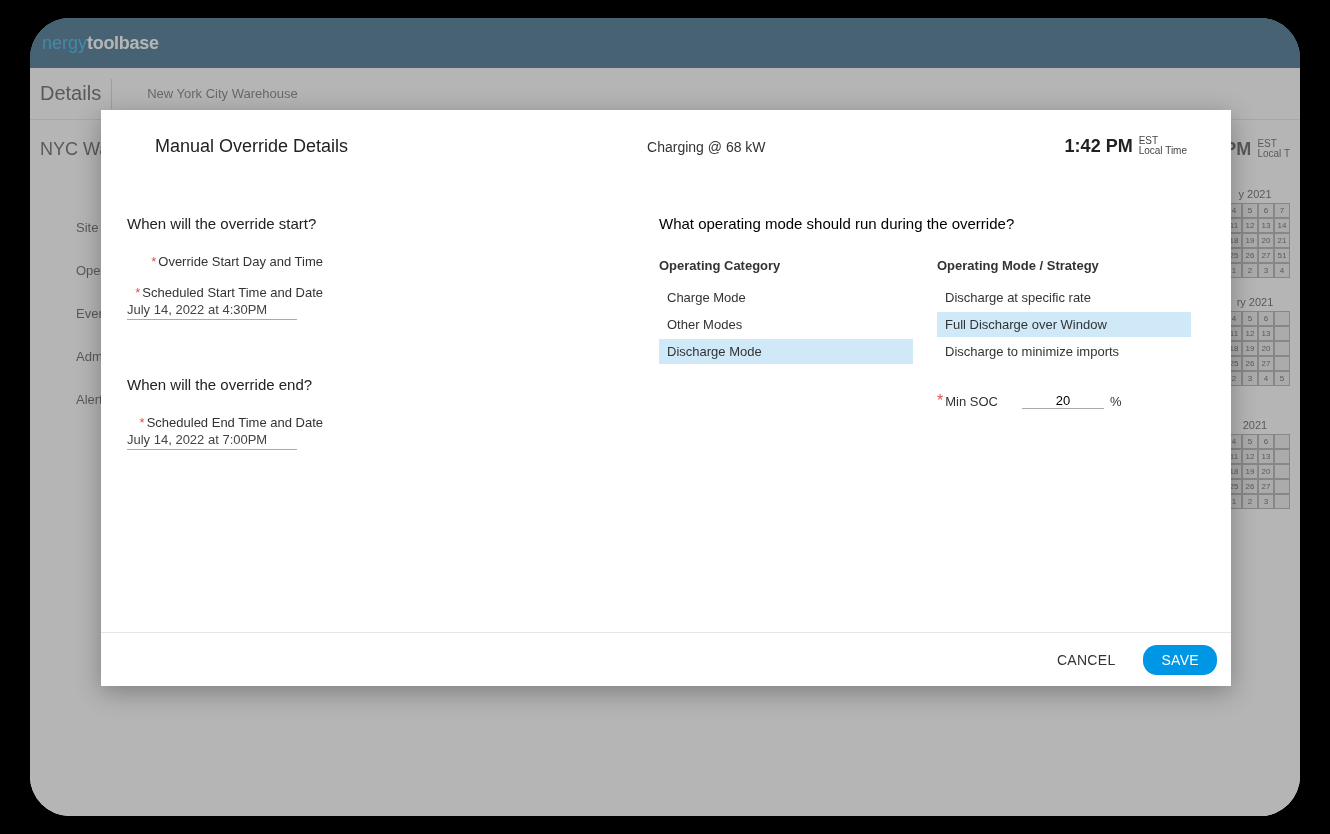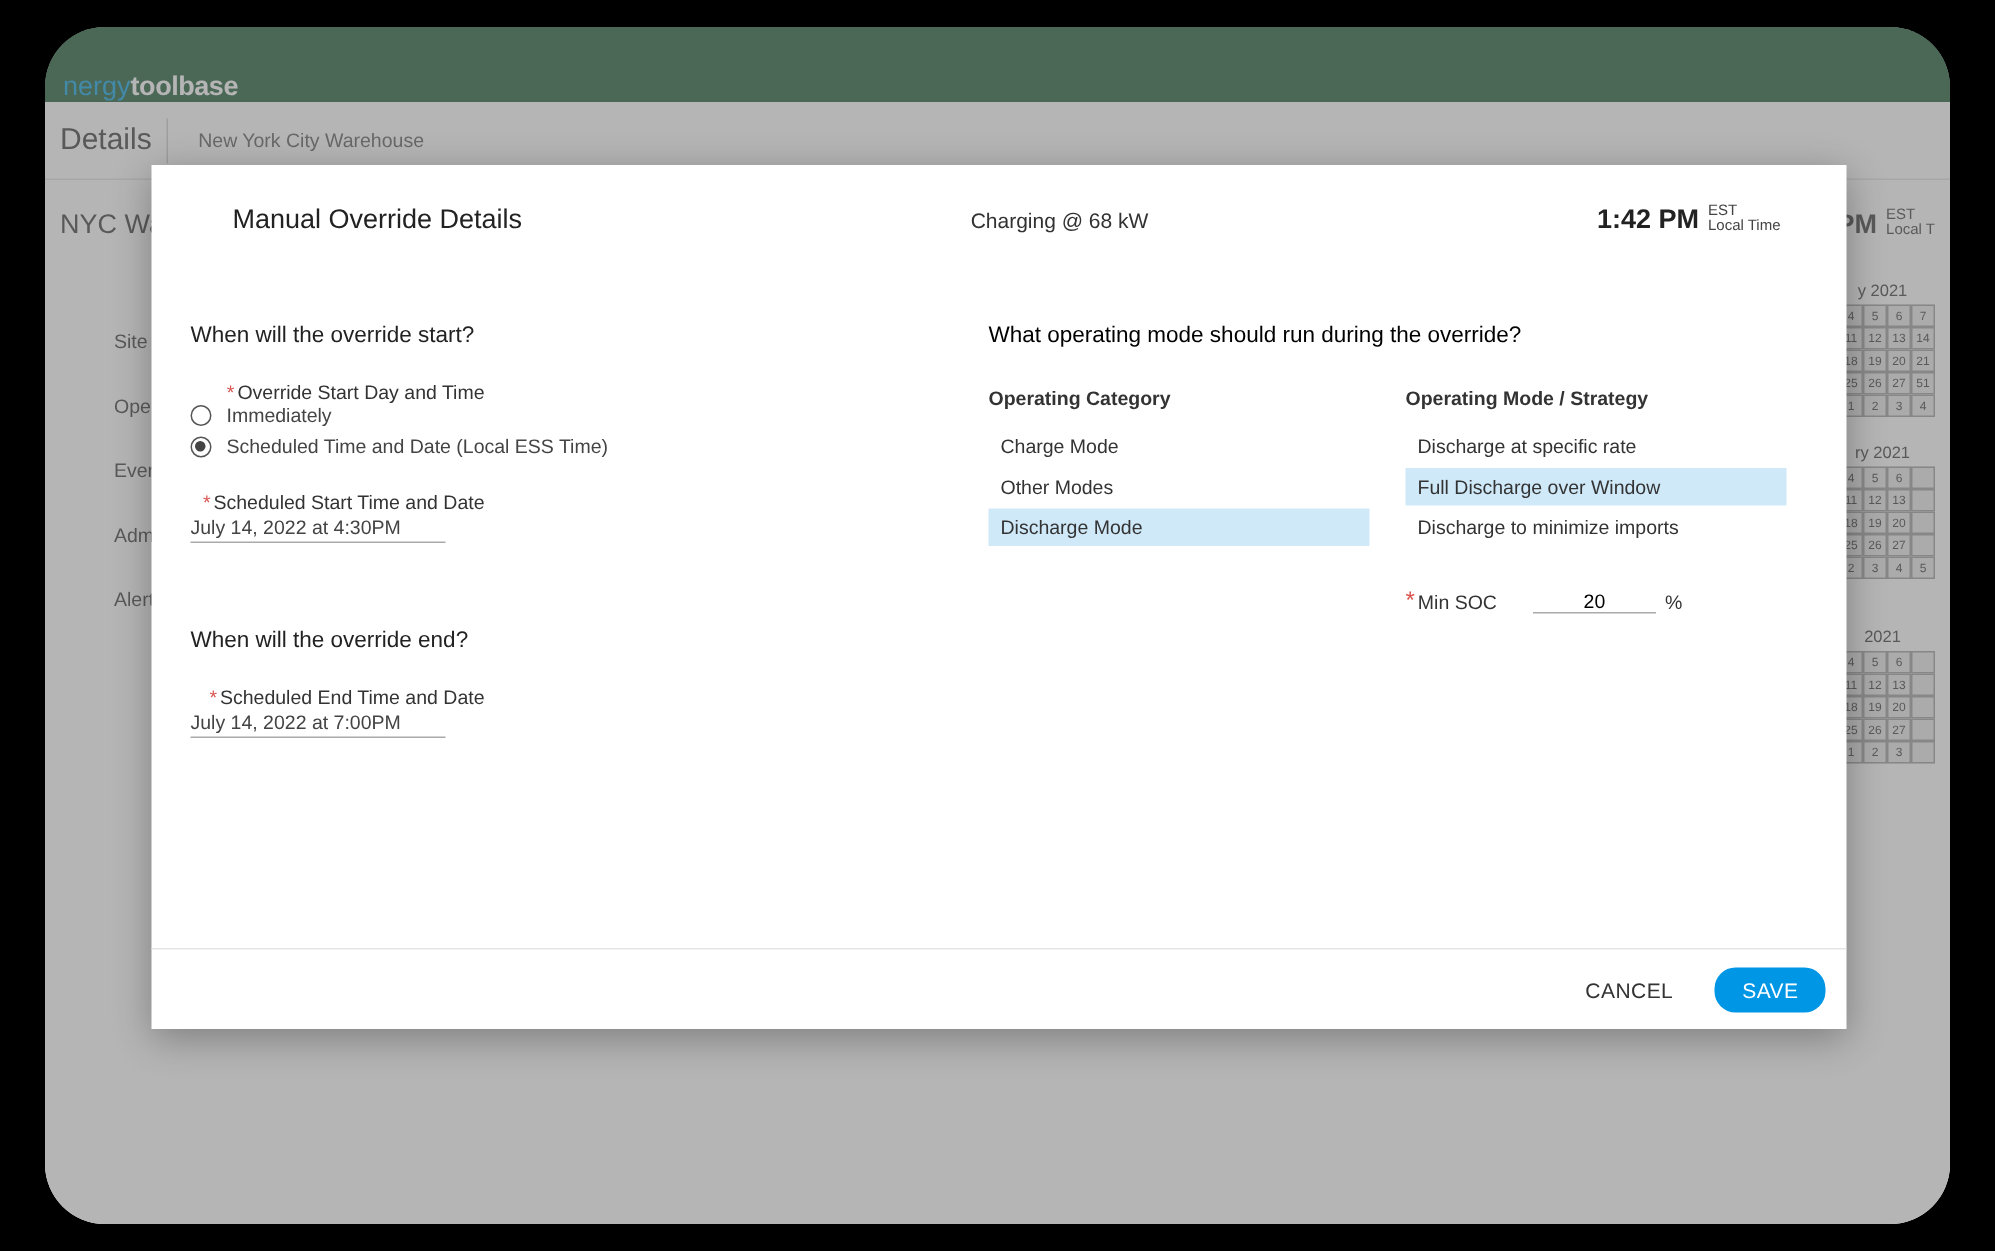--- a/index.html
+++ b/index.html
@@ -13,42 +13,43 @@
 }
 .device-frame {
   position: absolute;
   top: 18px; left: 30px; right: 30px; bottom: 18px;
   background: #b8b8b8;
   border-radius: 40px;
   overflow: hidden;
 }
 .app-header {
   height: 50px;
-  background: #14532d;
-  display: flex;
-  align-items: flex-end;
+  background: #0c4a6e;
+  display: flex;
+  align-items: center;
   padding-left: 12px;
   color: #fff;
 }
 .logo {
   display: flex;
   align-items: baseline;
   font-size: 18px;
 }
 .logo .logo-accent { color: #00a0e3; font-weight: 300; }
 .logo .logo-main { color: #fff; font-weight: 600; letter-spacing: -0.3px; }
 
 .breadcrumb-bar {
   height: 52px;
   background: #fff;
   display: flex;
   align-items: center;
   padding-left: 0;
   border-bottom: 1px solid #e0e0e0;
   color: #333;
+  gap: 15px;
 }
 .breadcrumb-bar .bc-details {
   font-size: 20px;
   font-weight: 500;
   padding: 0 10px;
   border-right: 1px solid #ccc;
   height: 30px;
   display: flex;
   align-items: center;
 }
@@ -441,30 +442,20 @@
   </div>
 
   <div class="modal-body">
     <div class="col-left">
       <div class="section-title">When will the override start?</div>
 
       <div class="field-row">
         <div class="field-label">
           <span class="asterisk">*</span><span>Override Start Day and Time</span>
         </div>
-        <div class="field-control">
-          <div class="radio-row">
-            <span class="radio"></span>
-            <span>Immediately</span>
-          </div>
-          <div class="radio-row">
-            <span class="radio checked"></span>
-            <span>Scheduled Time and Date (Local ESS Time)</span>
-          </div>
-        </div>
       </div>
 
       <div class="field-row">
         <div class="field-label">
           <span class="asterisk">*</span><span>Scheduled Start Time and Date</span>
         </div>
         <div class="field-control">
           <input class="text-input" value="July 14, 2022 at 4:30PM" style="">
         </div>
       </div>

